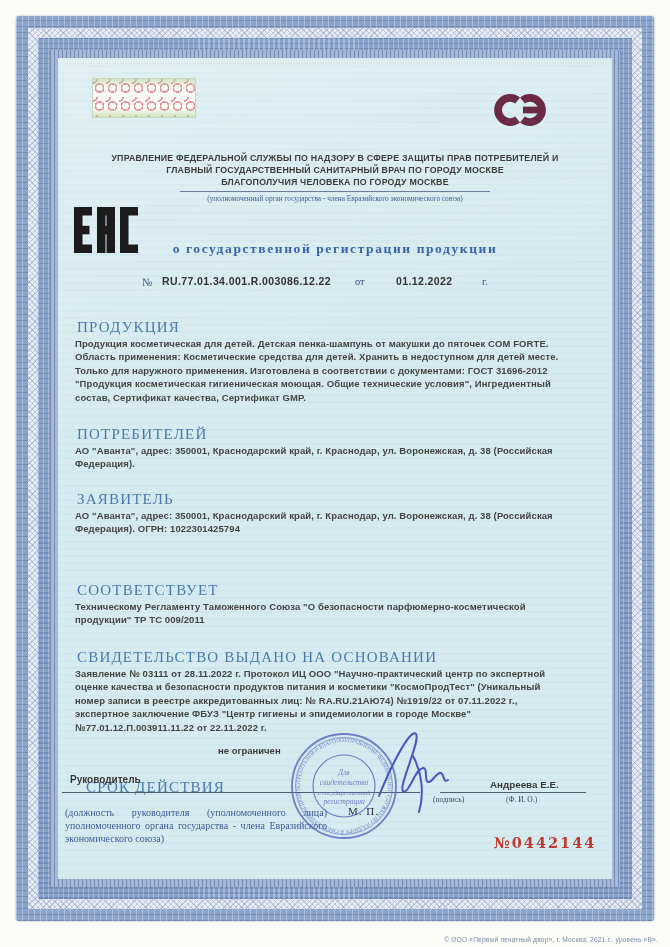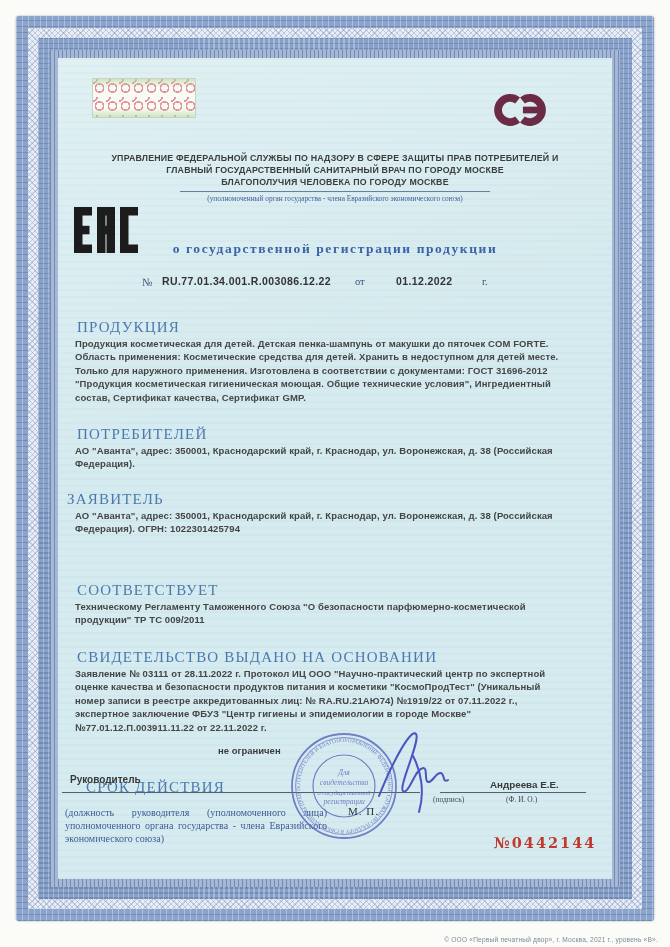--- a/index.html
+++ b/index.html
@@ -188,21 +188,21 @@
               <span class="date-value">01.12.2022</span>
               <span class="year-label">г.</span>
             </div>
 
             <div class="abs sec-h" style="left:19px;top:261px;">ПРОДУКЦИЯ</div>
             <div class="abs sec-t" style="top:279px;">Продукция косметическая для детей. Детская пенка-шампунь от макушки до пяточек COM FORTE. Область применения: Косметические средства для детей. Хранить в недоступном для детей месте. Только для наружного применения. Изготовлена в соответствии с документами: ГОСТ 31696-2012 "Продукция косметическая гигиеническая моющая. Общие технические условия", Ингредиентный состав, Сертификат качества, Сертификат GMP.</div>
 
             <div class="abs sec-h" style="left:19px;top:368px;">ПОТРЕБИТЕЛЕЙ</div>
             <div class="abs sec-t" style="top:386px;">АО "Аванта", адрес: 350001, Краснодарский край, г. Краснодар, ул. Воронежская, д. 38 (Российская Федерация).</div>
 
-            <div class="abs sec-h" style="left:9px;top:433px;">ЗАЯВИТЕЛЬ</div>
+            <div class="abs sec-h" style="left:19px;top:433px;">ЗАЯВИТЕЛЬ</div>
             <div class="abs sec-t" style="top:451px;">АО "Аванта", адрес: 350001, Краснодарский край, г. Краснодар, ул. Воронежская, д. 38 (Российская Федерация). ОГРН: 1022301425794</div>
 
             <div class="abs sec-h" style="left:19px;top:524px;">СООТВЕТСТВУЕТ</div>
             <div class="abs sec-t" style="top:542px;">Техническому Регламенту Таможенного Союза "О безопасности парфюмерно-косметической продукции" ТР ТС 009/2011</div>
 
             <div class="abs sec-h" style="left:19px;top:591px;">СВИДЕТЕЛЬСТВО ВЫДАНО НА ОСНОВАНИИ</div>
             <div class="abs sec-t" style="top:609px;">Заявление № 03111 от 28.11.2022 г. Протокол ИЦ ООО "Научно-практический центр по экспертной оценке качества и безопасности продуктов питания и косметики "КосмоПродТест" (Уникальный номер записи в реестре аккредитованных лиц: № RA.RU.21АЮ74) №1919/22 от 07.11.2022 г., экспертное заключение ФБУЗ "Центр гигиены и эпидемиологии в городе Москве" №77.01.12.П.003911.11.22 от 22.11.2022 г.</div>
 
             <div class="abs sec-h" style="left:28px;top:721px;font-size:15px;">СРОК ДЕЙСТВИЯ</div>
             <div class="abs validity-value">не ограничен</div>

